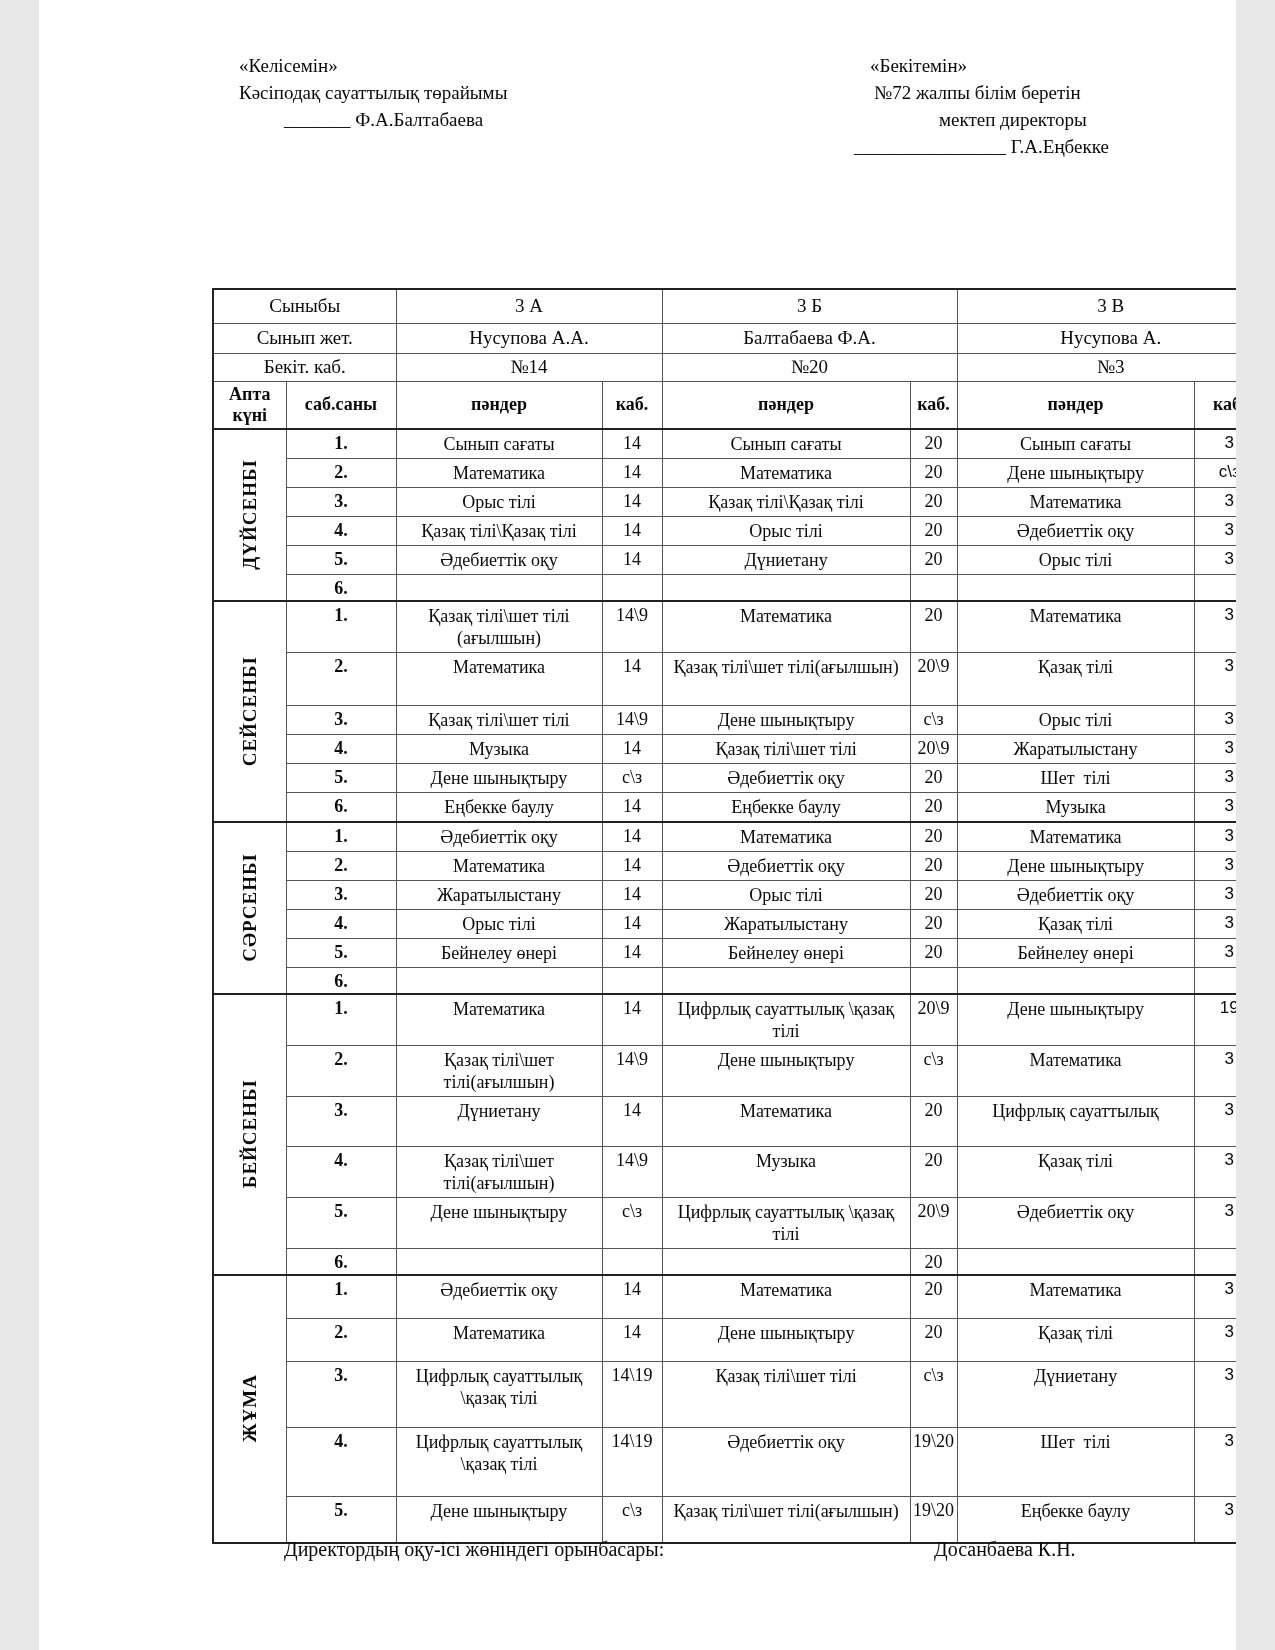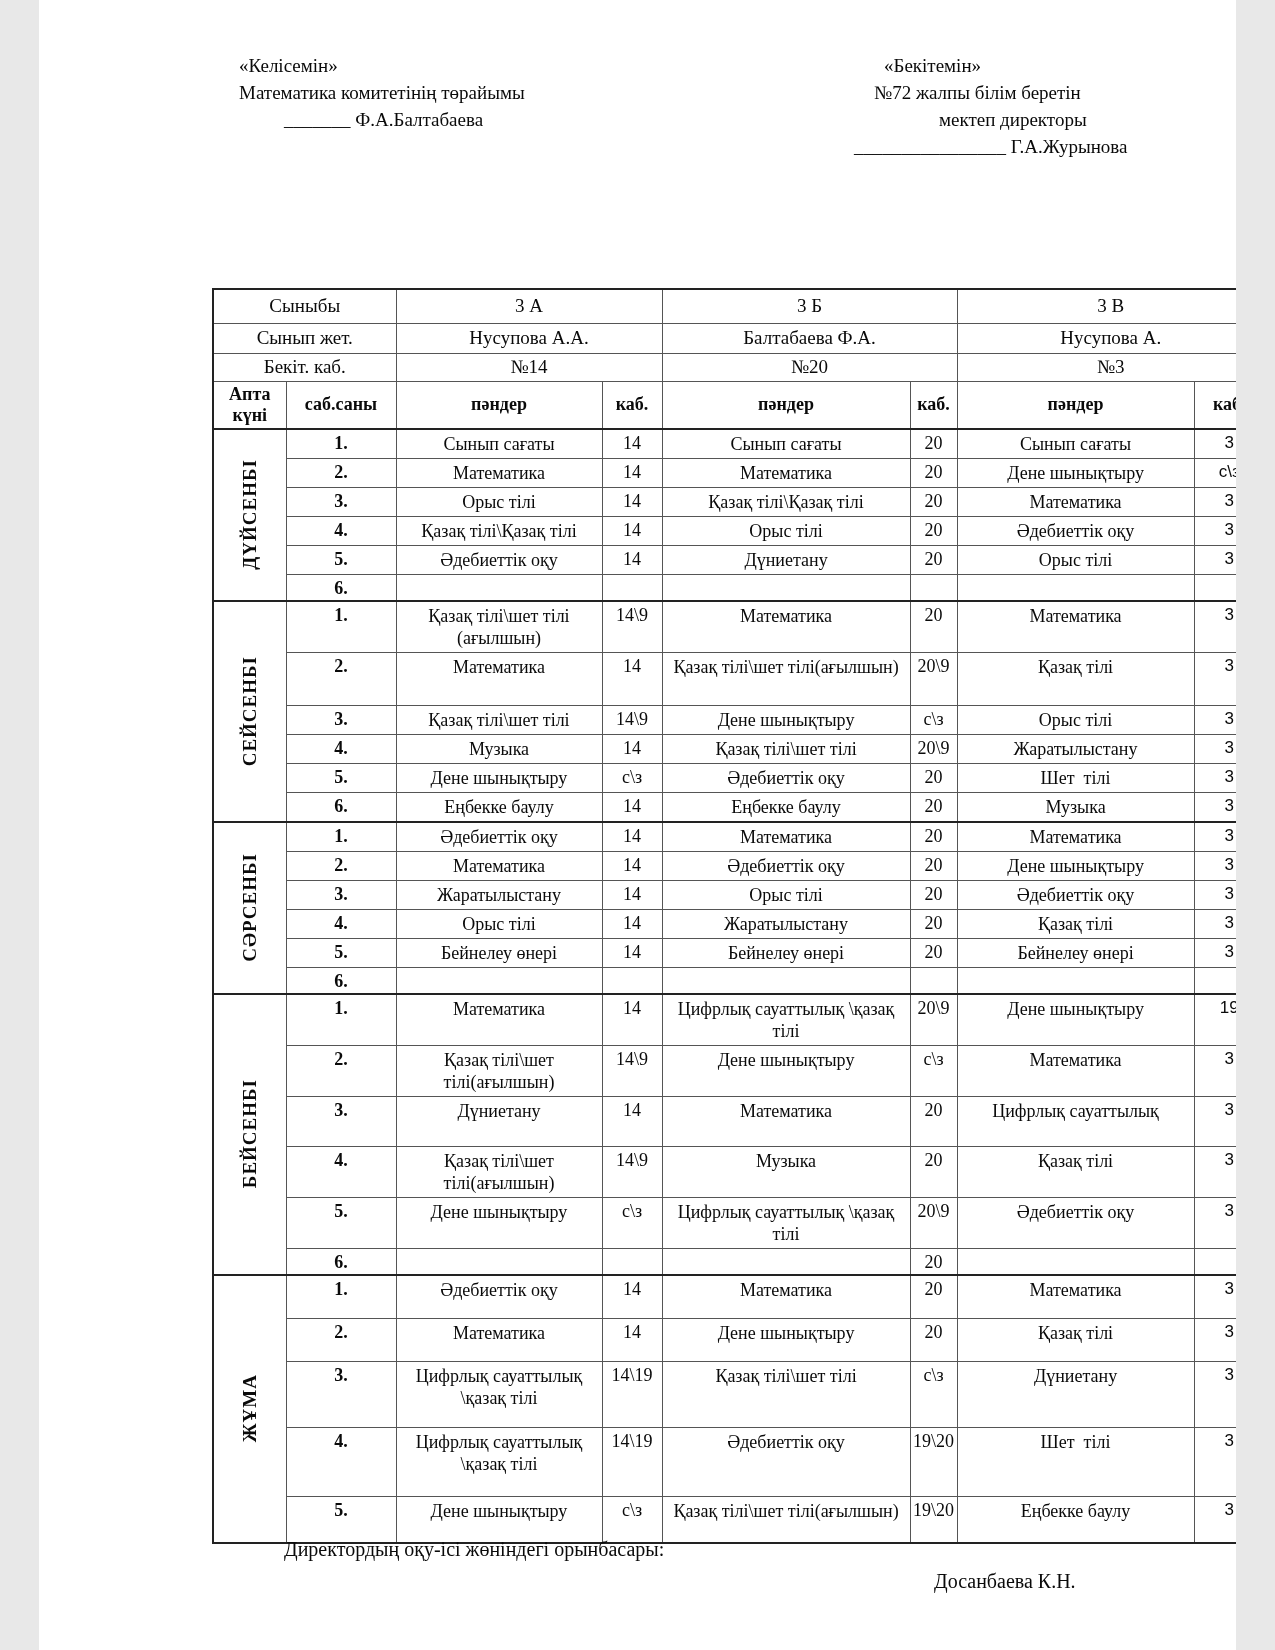--- a/index.html
+++ b/index.html
@@ -4,21 +4,21 @@
 <style>
   html,body{margin:0;padding:0;background:#e8e8e8;}
   .page{position:relative;width:1197px;height:1650px;background:#ffffff;margin:0 auto;
         font-family:"Liberation Serif","DejaVu Serif",serif;color:#0a0a0a;overflow:hidden;}
 
   
   .approve{position:absolute;top:52px;font-size:19px;line-height:27px;white-space:nowrap;}
   .approve-left{left:200px;}
   .approve-right{left:815px;}
   .approve-left .sig-line{margin-left:45px;}
-  .approve-right .r1{margin-left:30px;}
+  .approve-right .r1{margin-left:16px;}
   .approve-right .r2{margin-left:20px;}
   .approve-right .r3{margin-left:85px;}
 
   
   .title-block{position:absolute;top:178px;left:155px;width:1052px;text-align:center;line-height:26px;}
   .title-main{font-size:21px;font-weight:bold;}
   .title-year,.title-term{font-size:20px;}
 
   
   table.sched{position:absolute;left:173px;top:288px;width:1052px;border-collapse:collapse;
@@ -32,38 +32,38 @@
   td.subj-cell{font-size:18px;text-align:center;vertical-align:top;padding:3px 2px;
                line-height:22px;white-space:pre-wrap;}
   td.kab-cell{font-size:18px;text-align:center;vertical-align:top;padding-top:3px;}
   td.kab-sans{font-family:"Liberation Sans","DejaVu Sans",sans-serif;font-size:17px;}
   td.day-cell{vertical-align:middle;text-align:center;}
   .day-label{writing-mode:vertical-rl;transform:rotate(180deg);margin:0 auto;
              font-weight:bold;font-size:19px;letter-spacing:1px;white-space:nowrap;}
 
   
   .footer-label{position:absolute;top:1538px;left:245px;font-size:20px;}
-  .footer-name{position:absolute;top:1538px;left:895px;font-size:20px;margin-top:32px;}
+  .footer-name{position:absolute;top:1538px;left:895px;font-size:20px;}
 </style>
 </head>
 <body>
 
 <div class="page">
 
   <div class="approve approve-left">
     <div>«Келісемін»</div>
-    <div>Математика комитетінің төрайымы</div>
+    <div>Кәсіподақ сауаттылық төрайымы</div>
     <div><span class="sig-line">_______</span> <span>Ф.А.Балтабаева</span></div>
   </div>
 
   <div class="approve approve-right">
     <div class="r1">«Бекітемін»</div>
     <div class="r2">№72 жалпы білім беретін</div>
     <div class="r3">мектеп директоры</div>
-    <div><span>________________</span> <span>Г.А.Журынова</span></div>
+    <div><span>________________</span> <span>Г.А.Еңбекке</span></div>
   </div>
 
 
   <table class="sched">
     <colgroup>
       <col style="width:73px">
         <col style="width:110px">
       <col style="width:206px">
         <col style="width:60px">
       <col style="width:248px">

